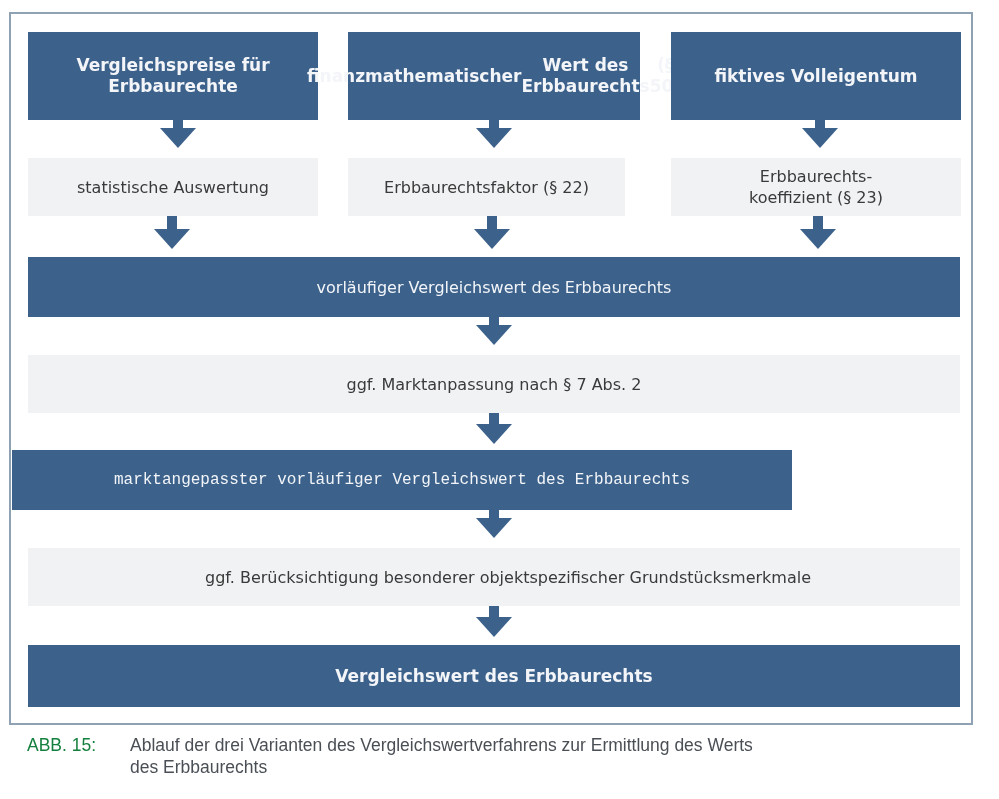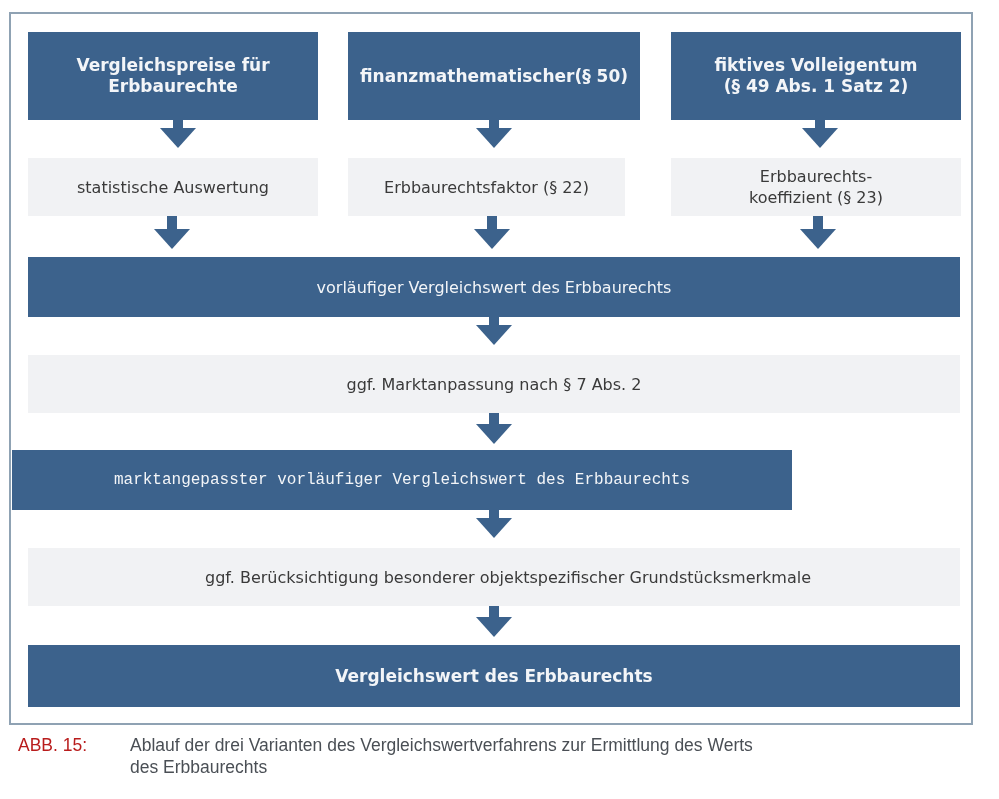--- a/index.html
+++ b/index.html
@@ -15,39 +15,39 @@
   .t17 { font-size:17px; line-height:21px; }
   .t16 { font-size:16px; line-height:21px; }
   .arrow { position:absolute; width:0; height:0; }
   .arrow .stem { position:absolute; background:#3c628c; }
   .arrow .head { position:absolute; width:0; height:0;
                  border-left:18px solid transparent; border-right:18px solid transparent;
                  border-top:20px solid #3c628c; }
   .caption { position:absolute; left:10px; top:734px; width:980px;
              font-family:"Liberation Sans", sans-serif; font-size:17.5px; line-height:22px;
              color:#4a4f55; }
-  .caption .lbl { position:absolute; left:8px; top:0; color:#b91c1c; }
+  .caption .lbl { position:absolute; left:17px; top:0; color:#15803d; }
   .caption .txt { position:absolute; left:104px; top:0; width:860px;margin-left:16px; }
 </style>
 </head>
 <body>
 
 <div class="frame"></div>
 
 <div class="box dark bold t17" style="left:28px; top:32px; width:290px; height:88px; flex-direction:column;">
   <div>Vergleichspreise für</div>
   <div>Erbbaurechte</div>
 </div>
 <div class="box dark bold t17" style="left:348px; top:32px; width:292px; height:88px; flex-direction:row;">
   <div>finanzmathematischer</div>
+  <div>Wert des Erbbaurechts</div>
   <div>(§ 50)</div>
 </div>
 <div class="box dark bold t17" style="left:671px; top:32px; width:290px; height:88px; flex-direction:column;">
   <div>fiktives Volleigentum</div>
-  <div>(§ 49 Abs. 1 Satz 2)</div>
 </div>
 
 <div class="arrow" style="left:178px; top:120px;">
   <div class="stem" style="left:-5px; top:0; width:10px; height:10px;"></div>
   <div class="head" style="left:-18px; top:8px;"></div>
 </div>
 <div class="arrow" style="left:494px; top:120px;">
   <div class="stem" style="left:-5px; top:0; width:10px; height:10px;"></div>
   <div class="head" style="left:-18px; top:8px;"></div>
 </div>

